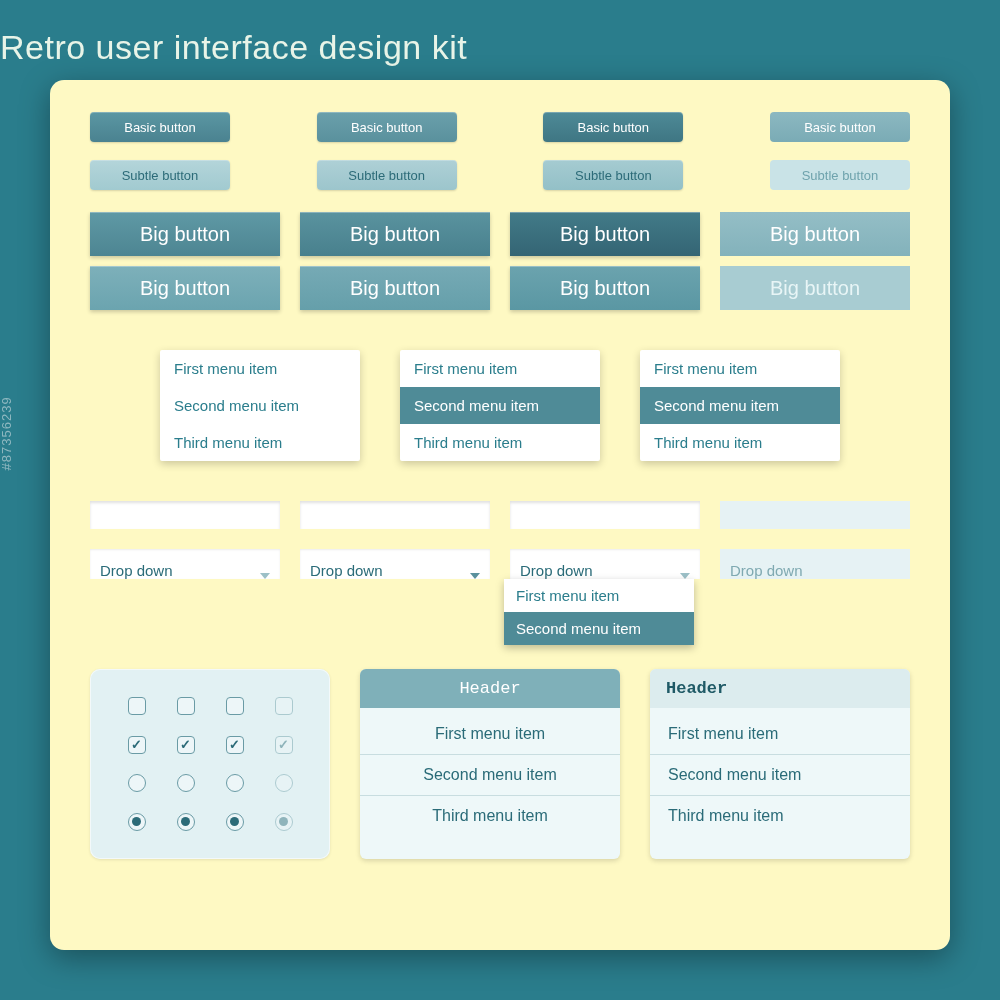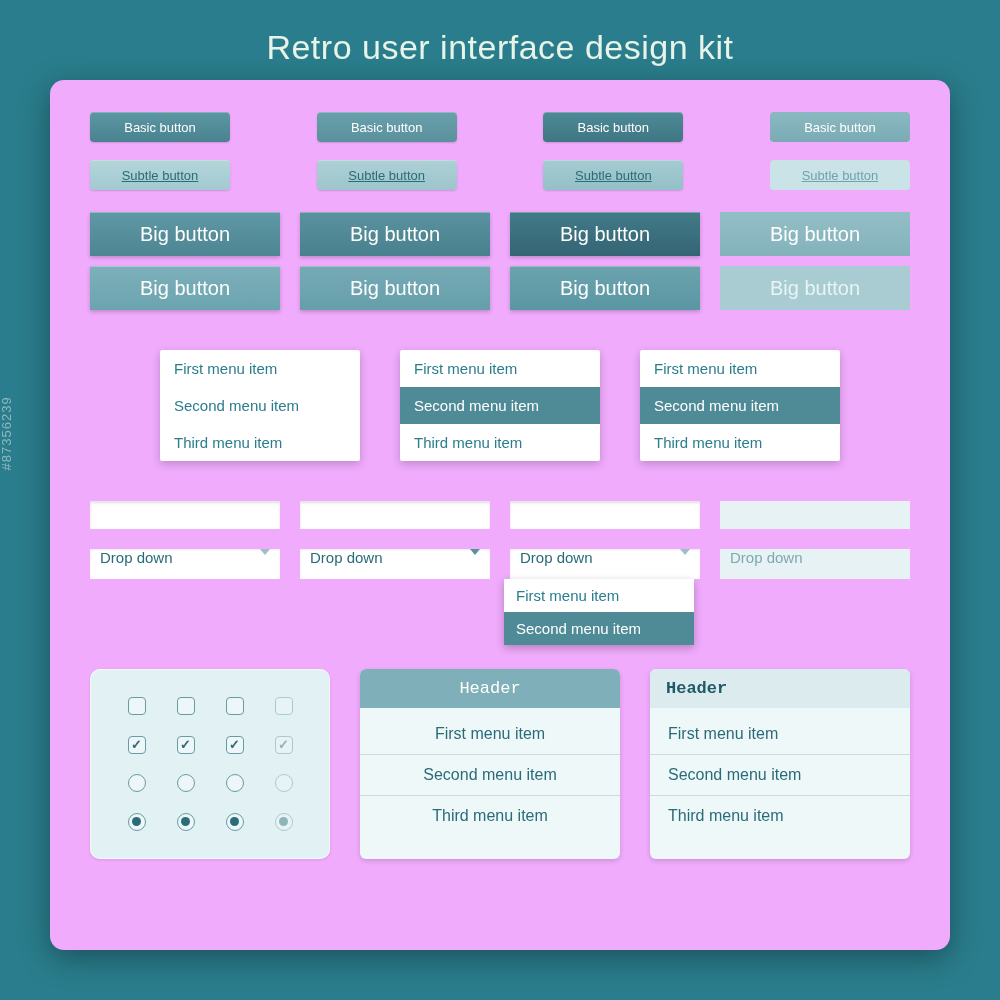--- a/index.html
+++ b/index.html
@@ -4,32 +4,31 @@
 <style>
 * { box-sizing: border-box; margin: 0; padding: 0; }
 body {
   width: 1000px; height: 1000px;
   background: #2a7d8c;
   font-family: Arial, Helvetica, sans-serif;
   position: relative;
   overflow: hidden;
 }
 .title {
-  text-align: center;
   color: #e8f4e8;
   font-size: 34px;
   font-weight: 300;
   padding-top: 28px;
   letter-spacing: 0.5px;
 }
 .panel {
   position: absolute;
   left: 50px; top: 80px;
   width: 900px; height: 870px;
-  background: #f0abfc;
+  background: #fef9c3;
   border-radius: 14px;
   box-shadow: 0 8px 30px rgba(0,0,0,0.35);
   padding: 32px 40px;
 }
 .watermark {
   position: absolute;
   left: 6px; top: 50%;
   transform: rotate(-90deg) translateX(50%);
   transform-origin: left center;
   color: #8fb8c0;
@@ -44,21 +43,21 @@
   width: 140px; height: 30px;
   border: none; border-radius: 4px;
   font-size: 13px; color: #fff;
   cursor: pointer;
   background: linear-gradient(#5b97a3,#4a8290);
   box-shadow: inset 0 1px 0 rgba(255,255,255,0.25), 0 1px 2px rgba(0,0,0,0.15);
 }
 .btn-sm.v2 { background: linear-gradient(#6aa0ab,#5a919d); }
 .btn-sm.v3 { background: linear-gradient(#4e8a97,#3f7683); }
 .btn-sm.v4 { background: linear-gradient(#8cb8c1,#7aabb5); box-shadow:none; }
-.btn-sm.subtle { background: linear-gradient(#b4d5da,#a1cad0); color:#2c6b78;text-decoration:underline; }
+.btn-sm.subtle { background: linear-gradient(#b4d5da,#a1cad0); color:#2c6b78; }
 .btn-sm.subtle.v2 { background: linear-gradient(#aed0d6,#9cc5cc); }
 .btn-sm.subtle.v3 { background: linear-gradient(#a5cbd1,#93c0c7); }
 .btn-sm.subtle.v4 { background: #c9e3e7; box-shadow:none; color:#6fa3ad; }
 
 
 .btn-lg {
   width: 190px; height: 44px;
   border:none; border-radius:0;
   font-size:20px; color:#fff; cursor:pointer;
   background: linear-gradient(#5f99a5,#4d8592);
@@ -95,21 +94,21 @@
   box-shadow: inset 0 2px 3px rgba(0,0,0,0.12);
   padding:0 8px;
 }
 .text-input.v4 { background:#e6f2f4; box-shadow:none; }
 
 
 .dd-row { display:flex; justify-content:space-between; margin-bottom:10px; position:relative; }
 .dropdown {
   width:190px; height:30px;
   background:#fff;
-  display:flex; align-items:flex-start; justify-content:space-between;
+  display:flex; align-items:flex-end; justify-content:space-between;
   padding:0 10px;
   color:#2a6b78; font-size:15px;
   box-shadow: inset 0 1px 2px rgba(0,0,0,0.08);
   cursor:pointer;
 }
 .dropdown.v4 { background:#e6f2f4; color:#7fa9b1; box-shadow:none; }
 .dd-caret {
   width:0;height:0;
   border-left:5px solid transparent;
   border-right:5px solid transparent;

